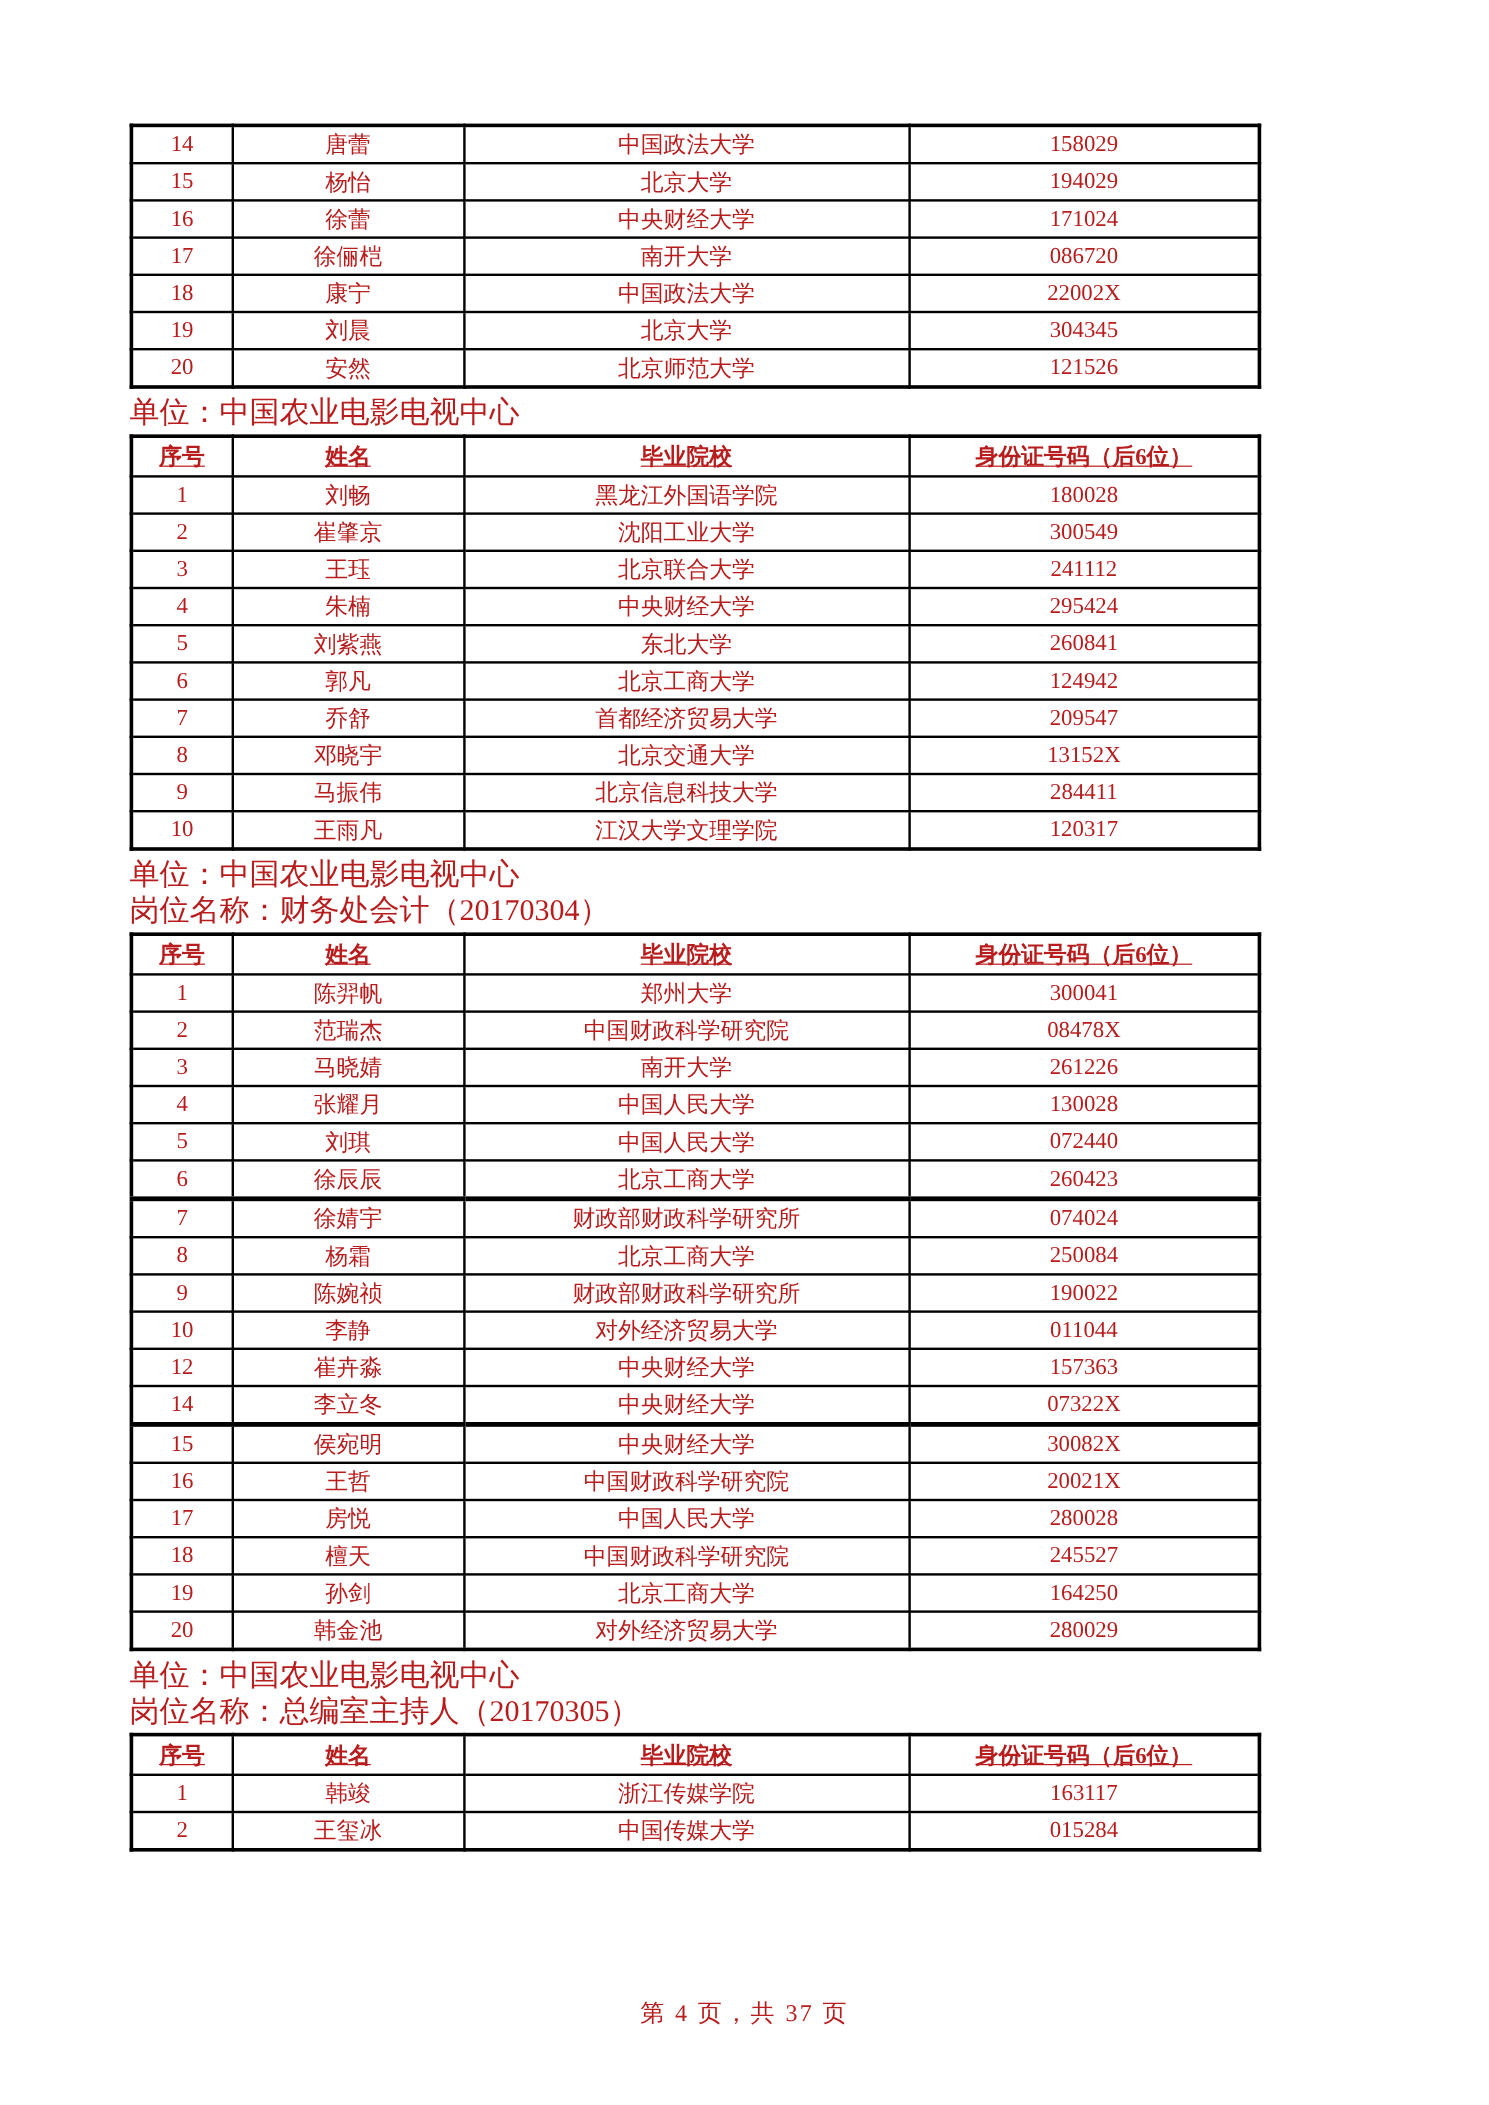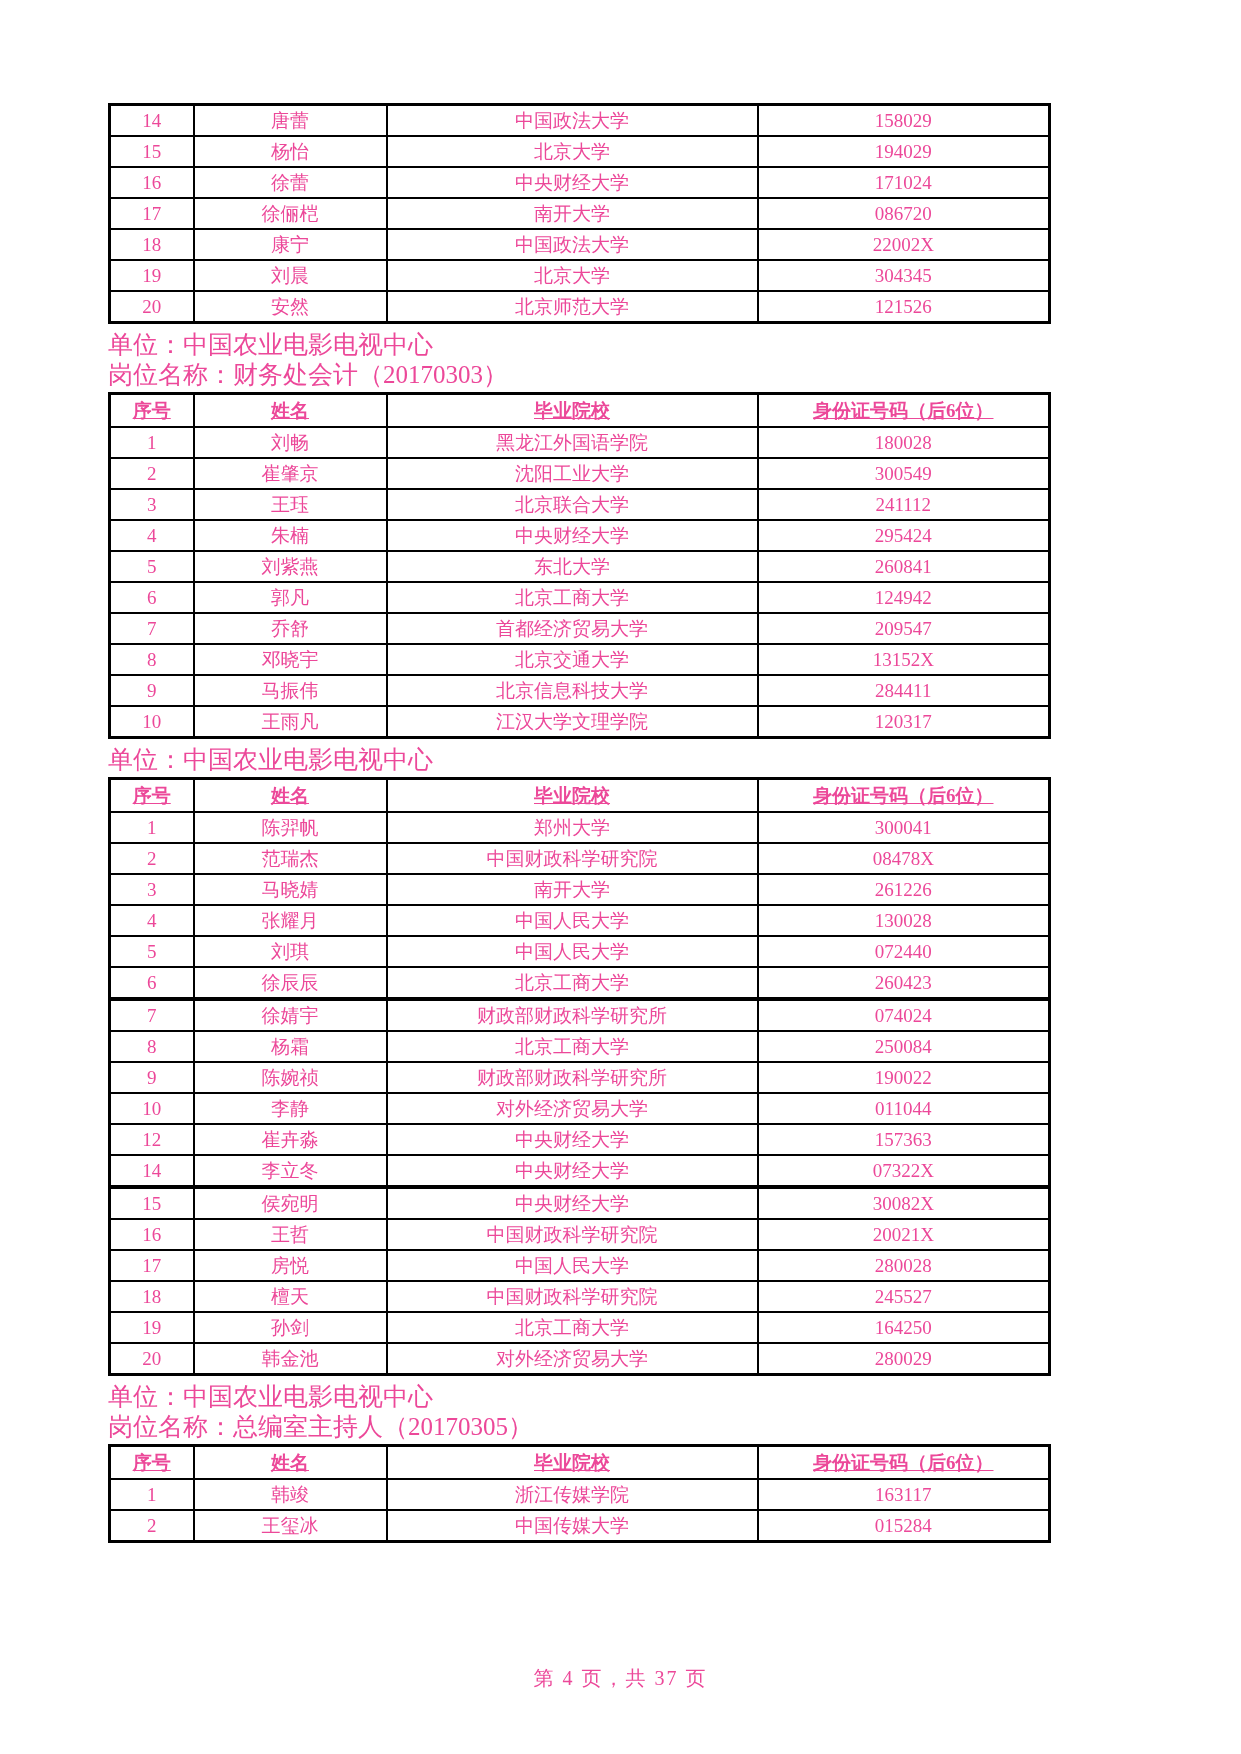--- a/index.html
+++ b/index.html
@@ -5,21 +5,21 @@
   html, body {
     margin: 0;
     padding: 0;
     background: #ffffff;
   }
   .page {
     position: relative;
     width: 1241px;
     height: 1754px;
     background: #ffffff;
-    color: #ec4899;
+    color: #b91c1c;
     font-family: "Liberation Serif", "DejaVu Serif", serif;
     overflow: hidden;
   }
   .content {
     position: absolute;
     left: 108px;
     top: 103px;
     width: 940px;
   }
   table.roster {
@@ -127,21 +127,20 @@
           <tr>
             <td>20</td>
             <td>安然</td>
             <td>北京师范大学</td>
             <td>121526</td>
           </tr>
         </tbody>
     </table>
 
     <div class="label first">单位：中国农业电影电视中心</div>
-    <div class="label last">岗位名称：财务处会计（20170303）</div>
     <table class="roster">
       <colgroup>
           <col class="c1">
           <col class="c2">
           <col class="c3">
           <col class="c4">
         </colgroup>
       <thead>
         <tr>
           <th>序号</th>
@@ -208,20 +207,21 @@
           <tr>
             <td>10</td>
             <td>王雨凡</td>
             <td>江汉大学文理学院</td>
             <td>120317</td>
           </tr>
         </tbody>
     </table>
 
     <div class="label first">单位：中国农业电影电视中心</div>
+    <div class="label last">岗位名称：财务处会计（20170304）</div>
     <table class="roster">
       <colgroup>
           <col class="c1">
           <col class="c2">
           <col class="c3">
           <col class="c4">
         </colgroup>
       <thead>
         <tr>
           <th>序号</th>

